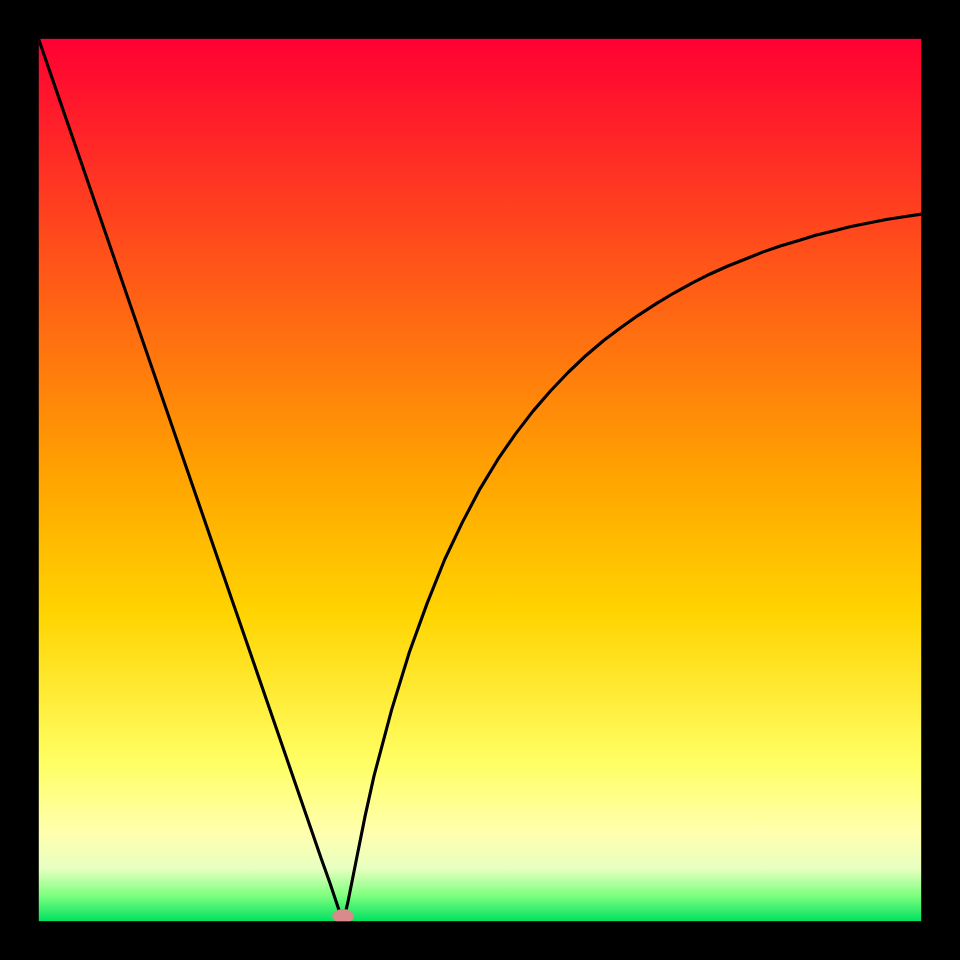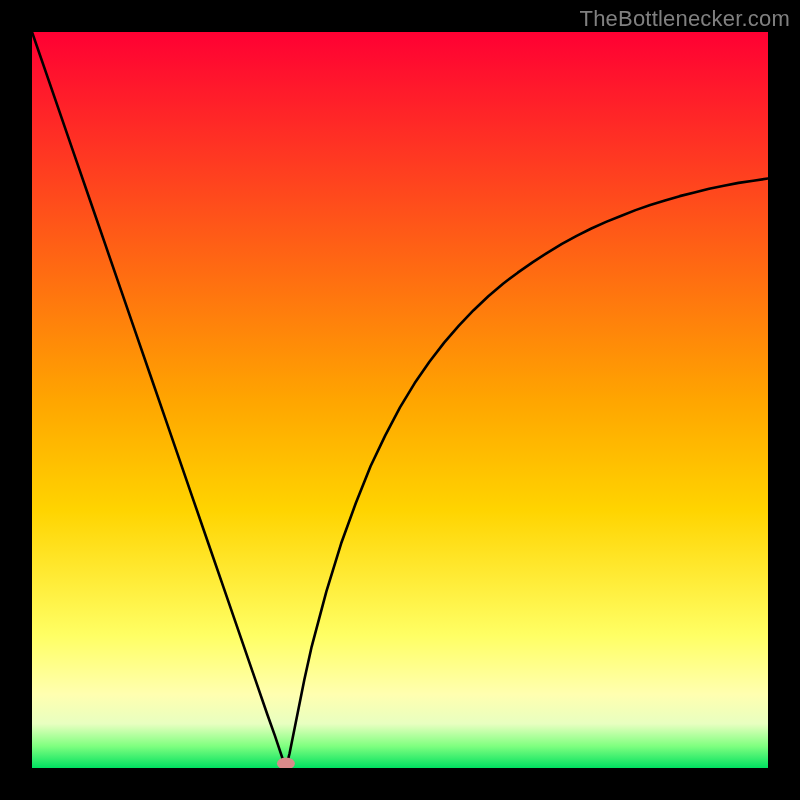--- a/index.html
+++ b/index.html
@@ -52,14 +52,13 @@
             <stop offset="94.00%" stop-color="#e8ffc0"></stop>
             <stop offset="97.00%" stop-color="#80ff80"></stop>
             <stop offset="100.00%" stop-color="#00e060"></stop>
           </linearGradient>
         </defs>
         <rect x="0" y="0" width="736" height="736" fill="url(#bg-grad)"></rect>
         <polyline points="0.00,0.00 14.72,42.69 29.44,85.38 44.16,128.06 58.88,170.75 73.60,213.44 88.32,256.13 103.04,298.82 117.76,341.50 132.48,384.19 147.20,426.88 161.92,469.57 176.64,512.26 191.36,554.94 206.08,597.63 220.80,640.32 235.52,683.01 242.88,703.62 250.24,725.70 253.92,736.00 257.60,721.28 264.96,684.48 272.32,647.68 279.68,614.56 294.40,559.36 309.12,511.52 323.84,471.04 338.56,434.24 353.28,403.33 368.00,375.36 382.72,351.07 397.44,329.73 412.16,310.59 426.88,293.66 441.60,278.21 456.32,264.22 471.04,251.71 485.76,240.67 500.48,230.37 515.20,220.80 529.92,211.97 544.64,203.87 559.36,196.51 574.08,189.89 588.80,184.00 603.52,178.11 618.24,172.96 632.96,168.54 647.68,164.13 662.40,160.45 677.12,156.77 691.84,153.82 706.56,150.88 721.28,148.67 736.00,146.46" fill="none" stroke="#000000" stroke-width="2.6" stroke-linejoin="round" stroke-linecap="round"></polyline>
         <ellipse cx="253.92" cy="731.58" rx="9" ry="6" fill="#d98a8a"></ellipse>
       </svg>
   </div>
-  <div class="watermark">TheBottlenecker.com</div>
 </div>
 
 </body></html>

